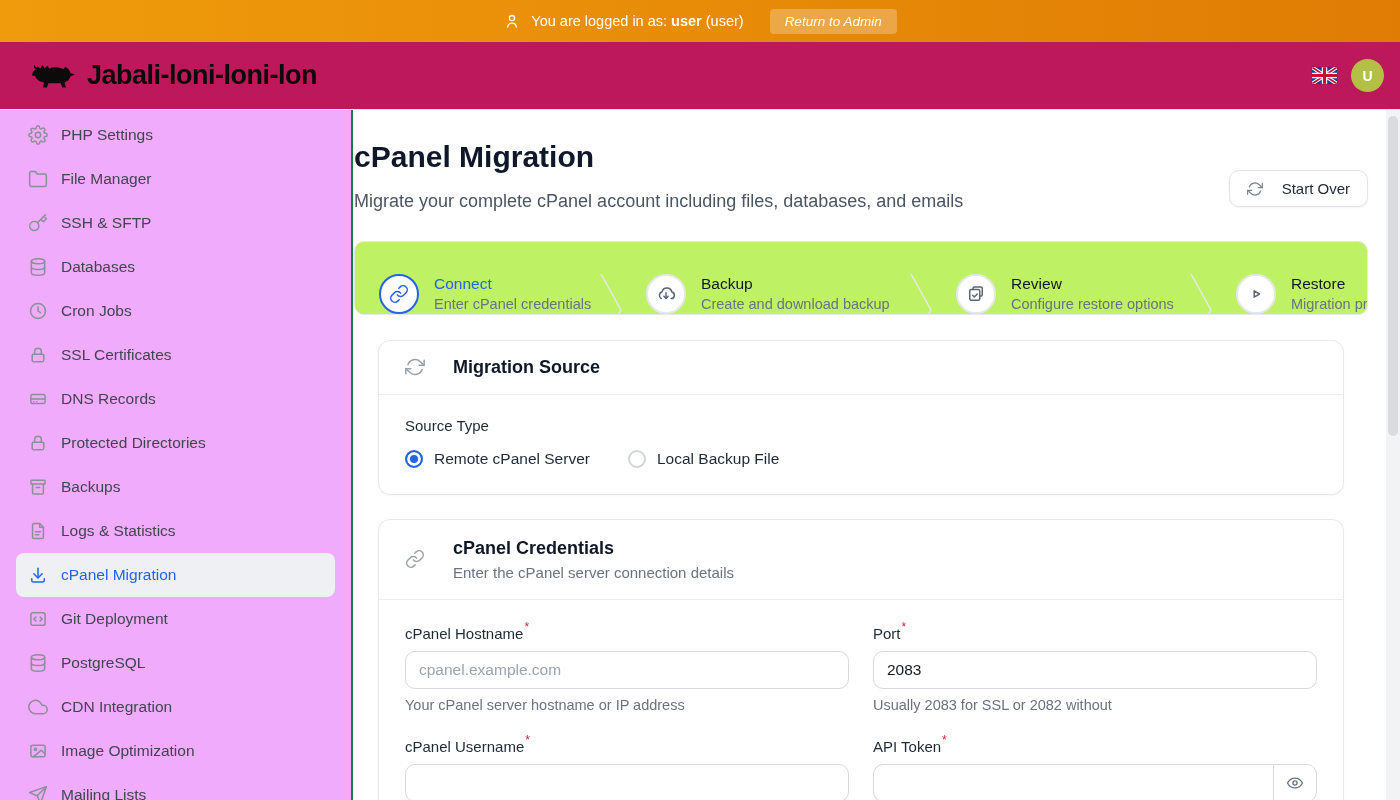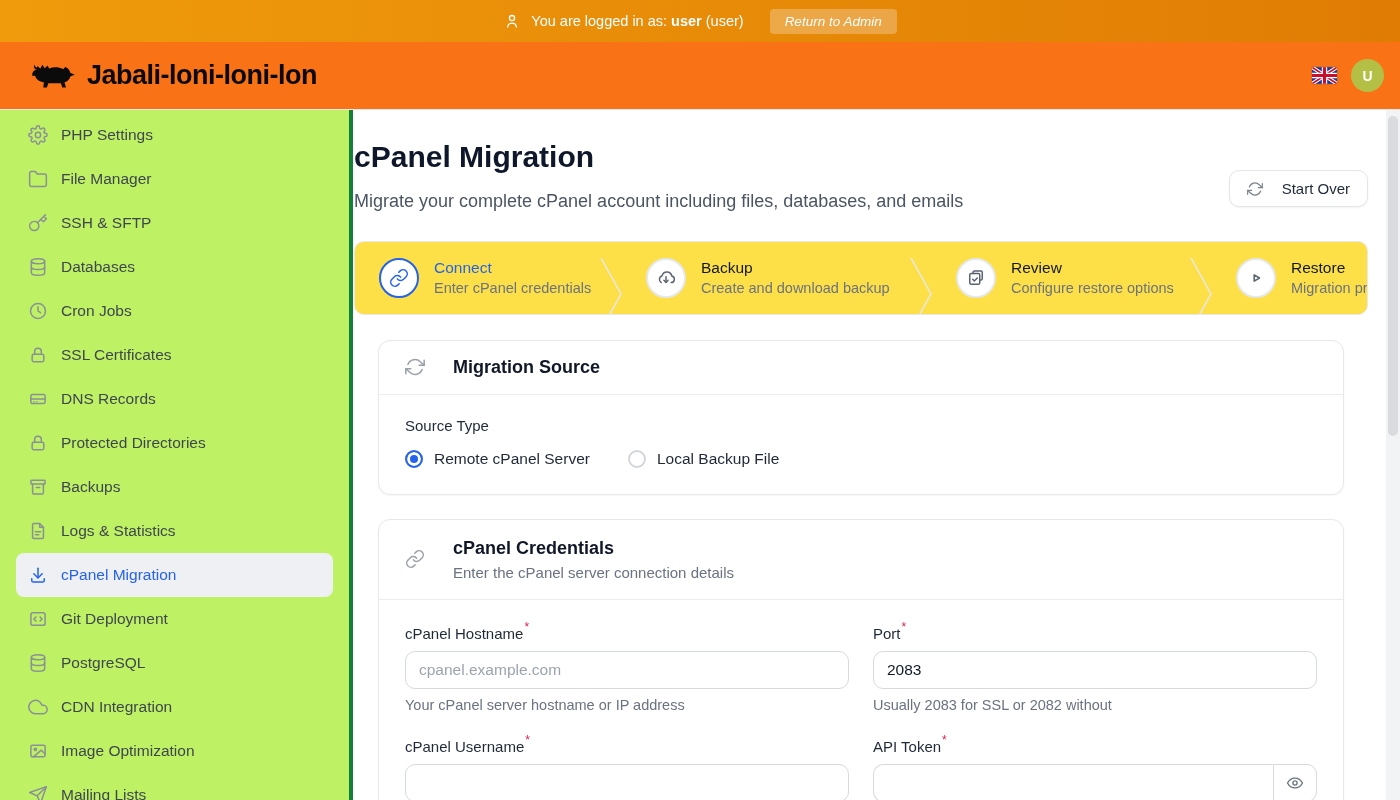--- a/index.html
+++ b/index.html
@@ -21,39 +21,39 @@
   .topbar .icon { width:18px; height:18px; color:#fff; }
   .topbar b { font-weight:700; }
   .return-btn {
     margin-left:16px; background:rgba(255,255,255,.26); color:#fff; border:none;
     border-radius:4px; padding:5px 15px; font-size:13.5px; font-family:inherit; cursor:pointer;font-style:italic;
   }
 
   
   .app-header {
     height:68px; display:flex; align-items:center; justify-content:space-between;
-    padding:0 16px 0 30px; border-bottom:1px solid #e7e8ea; background:#f97316;
+    padding:0 16px 0 30px; border-bottom:1px solid #e7e8ea; background:#be185d;
   }
   .brand { display:flex; align-items:center; gap:10px; }
   .brand .boar { width:47px; height:33px; color:#0b0b0c; }
   .brand-name { font-size:27px; font-weight:800; letter-spacing:-.5px; color:#0a0a0a; }
   .header-right { display:flex; align-items:center; gap:14px; }
   .flag { width:25px; height:17px; border-radius:2px; overflow:hidden; display:inline-flex;
           box-shadow:0 0 0 1px rgba(0,0,0,.08); cursor:pointer; }
   .flag svg { width:100%; height:100%; display:block; }
   .avatar {
     width:33px; height:33px; border-radius:50%; background:var(--avatar-bg,#b4bf45);
     color:#fff; font-size:14px; font-weight:700; display:flex; align-items:center;
     justify-content:center; cursor:pointer;
   }
 
   
   .layout { display:flex; height:690px; }
   .sidebar {
-    width:353px; min-width:353px; background:#bef264; border-right:4px solid #15803d;
+    width:353px; min-width:353px; background:#f0abfc; border-right:2px solid #15803d;
     padding-top:3px; overflow:hidden;
   }
   .side-item {
     height:44px; margin:0 16px; border-radius:8px; display:flex; align-items:center;
     gap:13px; padding:0 12px; font-size:15.5px; color:#3f4650; cursor:pointer; white-space:nowrap;
   }
   .side-item .icon { width:20px; height:20px; color:#8a9097; }
   .side-item.active { background:#eff0f3; color:var(--accent,#2563eb); font-weight:500; }
   .side-item.active .icon { color:var(--accent,#2563eb); }
 
@@ -66,21 +66,21 @@
   .start-over {
     margin-top:30px; display:inline-flex; align-items:center; gap:19px; background:#fff;
     border:1px solid #e3e5e8; border-radius:10px; padding:9px 17px; font-size:15px;
     color:#1f2937; font-family:inherit; box-shadow:0 1px 2px rgba(16,24,40,.05); cursor:pointer;
   }
   .start-over .icon { width:16px; height:16px; color:#7b828c; }
 
   
   .steps {
     margin-top:25px; height:74px; border:1px solid #e7e8ea; border-radius:10px;
-    background:#fde047; display:flex; align-items:center; overflow:hidden;
+    background:#bef264; display:flex; align-items:flex-end; overflow:hidden;
   }
   .step { position:relative; display:flex; align-items:center; gap:15px; padding-left:24px; }
   .step:nth-child(1){ width:267px; }
   .step:nth-child(2){ width:310px; }
   .step:nth-child(3){ width:280px; }
   .step:nth-child(4){ flex:1 1 0; min-width:0; overflow:hidden; }
   .step-circle {
     width:40px; height:40px; border-radius:50%; border:2px solid #e6e7ea; color:#5b6472;
     display:flex; align-items:center; justify-content:center; flex:none; background:#fff;
   }

